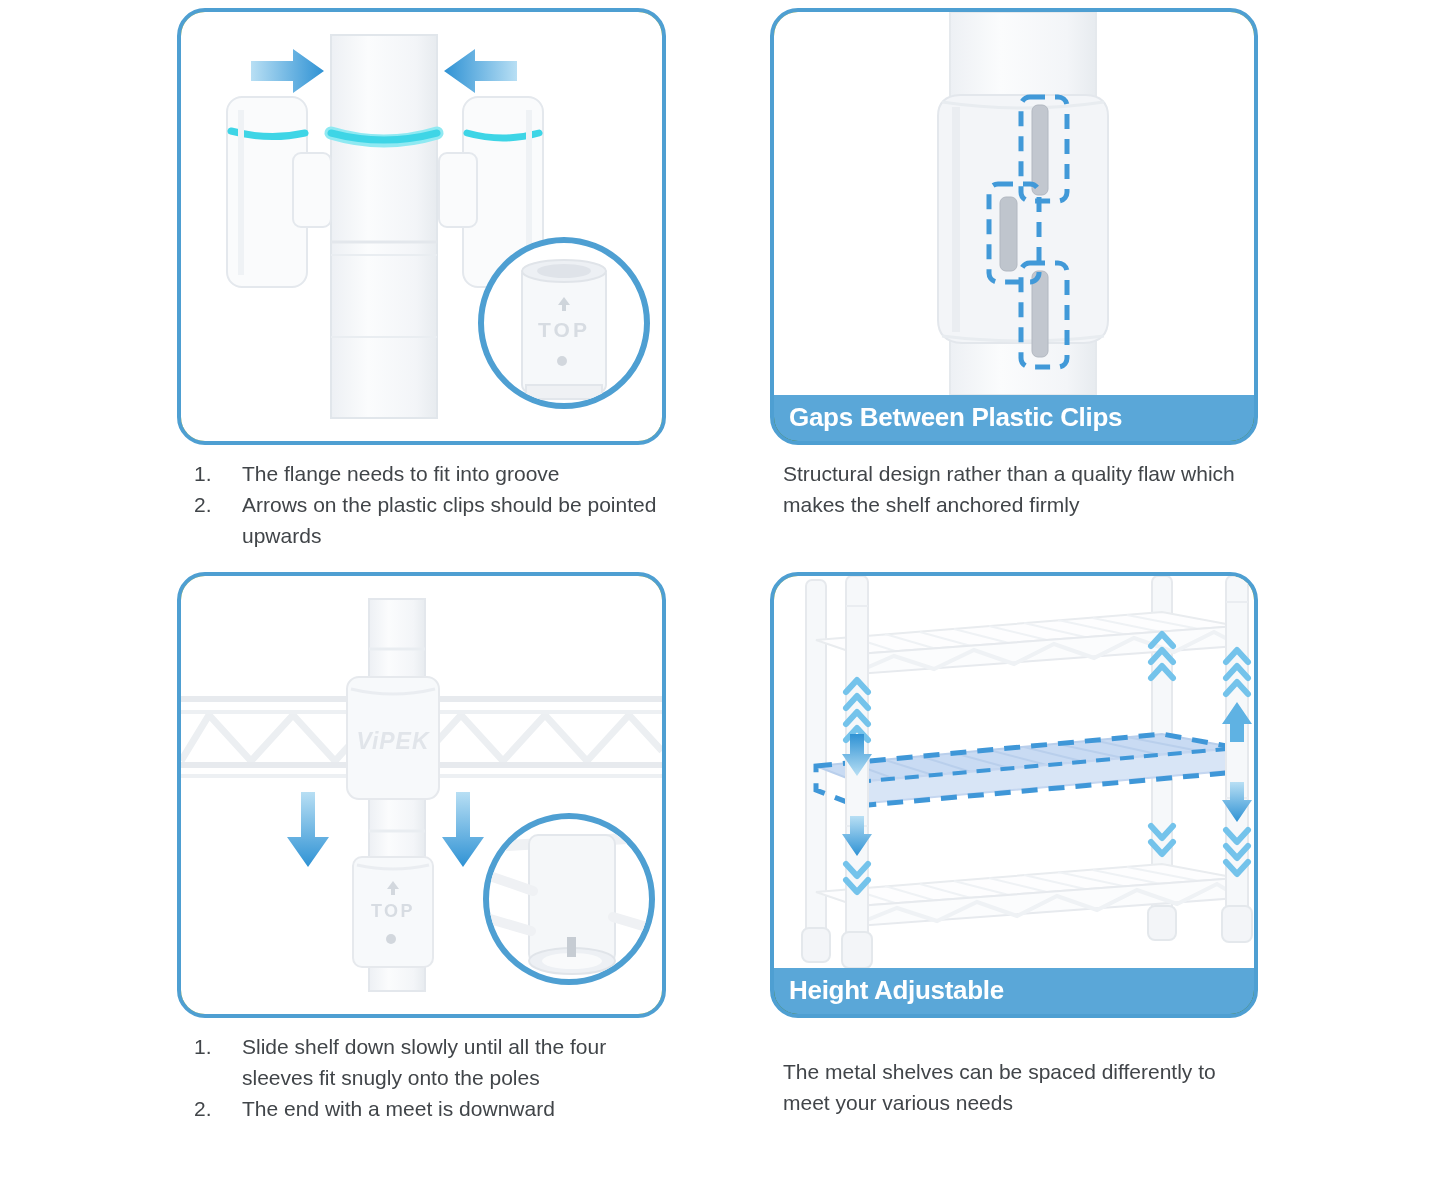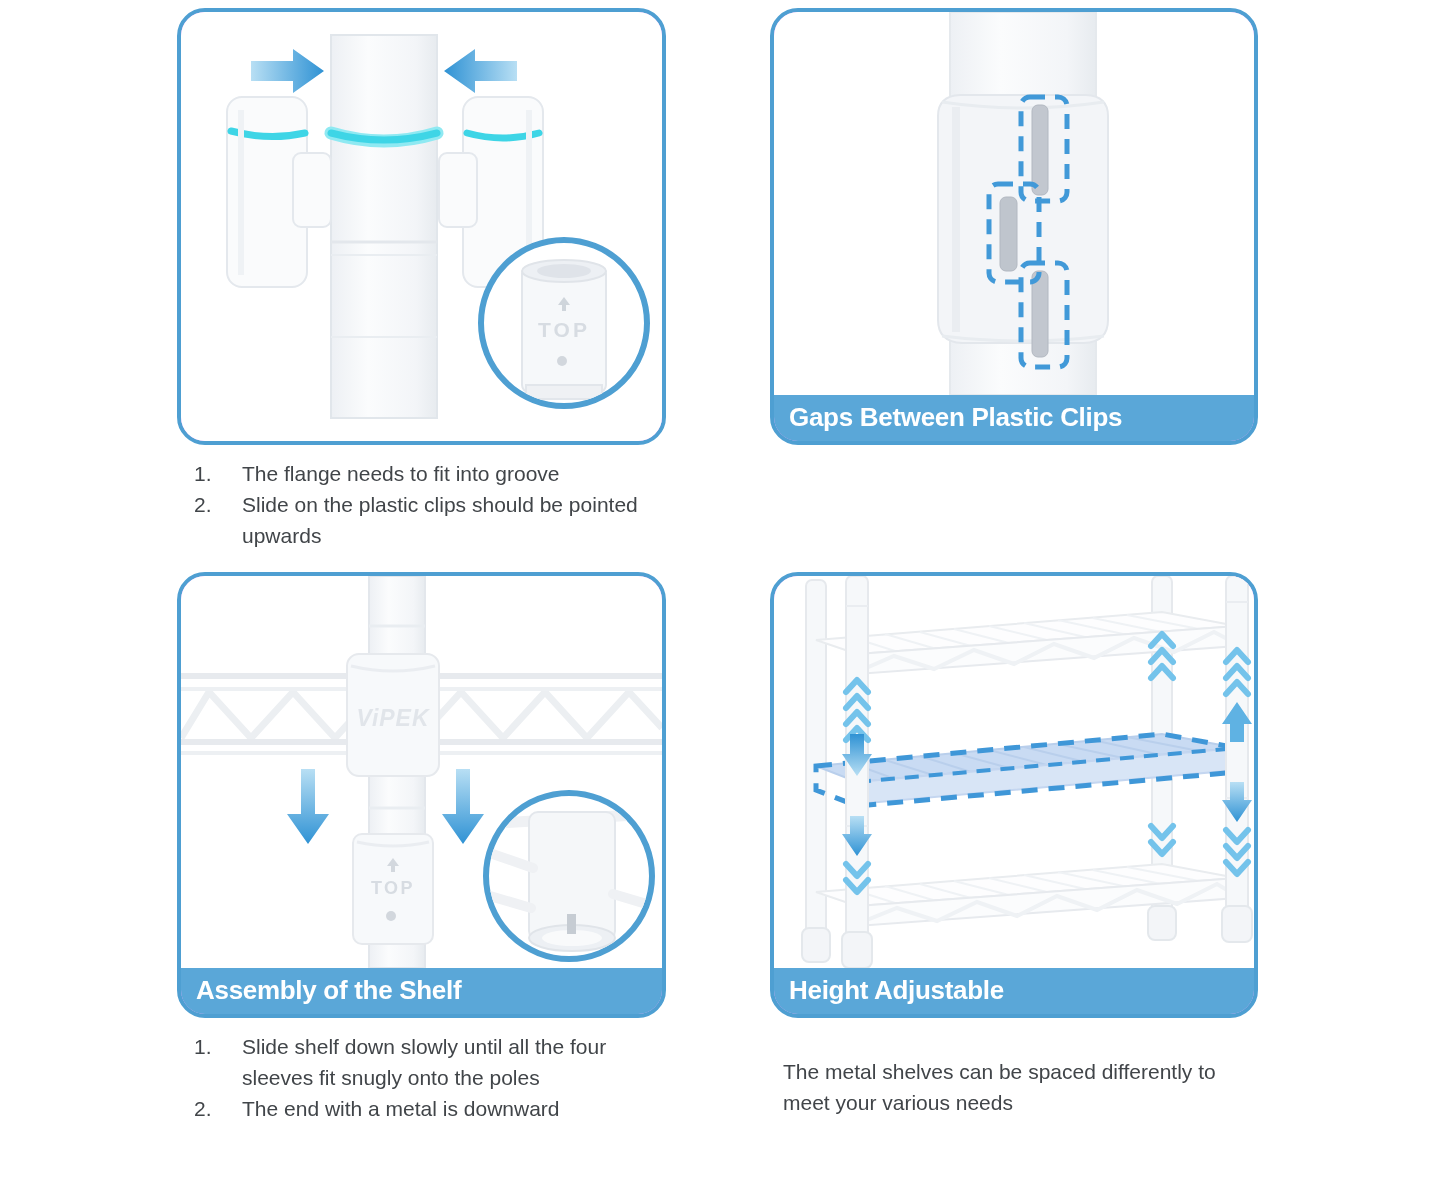--- a/index.html
+++ b/index.html
@@ -2,21 +2,21 @@
 <html><head>
 <meta charset="utf-8">
 <style>
   html,body{margin:0;padding:0;background:#ffffff;}
   .canvas{
     position:relative;width:1440px;height:1181px;background:#ffffff;
     font-family:"Liberation Sans", sans-serif;overflow:hidden;
   }
   .cell{position:absolute;}
   .panel{
-    box-sizing:border-box;background:#f0abfc;border:4px solid #4E9FD2;
+    box-sizing:border-box;background:#4d7c0f;border:4px solid #4E9FD2;
     border-radius:28px;overflow:hidden;display:flex;flex-direction:column;
   }
   .art{flex:1 1 auto;position:relative;background:#ffffff;}
   .art svg{display:block;width:100%;height:100%;}
   .caption-bar{
     flex:0 0 46px;background:#5AA7D8;display:flex;align-items:center;
     padding-left:15px;
   }
   .caption-bar span{
     color:#ffffff;font-size:26px;font-weight:700;letter-spacing:-0.3px;
@@ -100,21 +100,21 @@
         </svg>
       </div>
     </div>
     <div class="notes">
       <div class="note">
         <span class="num">1.</span>
         <span class="txt">The flange needs to fit into groove</span>
       </div>
       <div class="note">
         <span class="num">2.</span>
-        <span class="txt">Slide on the plastic clips should be pointed upwards</span>
+        <span class="txt">Arrows on the plastic clips should be pointed upwards</span>
       </div>
     </div>
   </div>
 
   <div class="cell" style="left:770px;top:8px;width:488px;">
     <div class="panel" style="width:488px;height:437px;">
       <div class="art">
         <svg viewBox="0 0 480 383">
 
           <g>
@@ -137,20 +137,23 @@
           <g fill="none" stroke="#4199D8" stroke-width="5" stroke-dasharray="15 10">
             <rect x="247" y="85" width="46" height="104" rx="9"></rect>
             <rect x="215" y="172" width="50" height="98" rx="9"></rect>
             <rect x="247" y="251" width="46" height="104" rx="9"></rect>
           </g>
         </svg>
       </div>
       <div class="caption-bar">
         <span>Gaps Between Plastic Clips</span>
       </div>
+    </div>
+    <div class="notes" style="padding-left:0;">
+      <p class="para">Structural design rather than a quality flaw which makes the shelf anchored firmly</p>
     </div>
   </div>
 
   <div class="cell" style="left:177px;top:572px;width:489px;">
     <div class="panel" style="width:489px;height:446px;">
       <div class="art">
         <svg viewBox="0 0 481 392">
           <defs>
             <linearGradient id="arrowD" x1="0" y1="0" x2="0" y2="1">
               <stop offset="0" stop-color="#B8DFF4"></stop>
@@ -200,32 +203,29 @@
               <line x1="306" y1="276" x2="352" y2="292" stroke="#EFF1F4" stroke-width="10" stroke-linecap="round"></line>
               <line x1="302" y1="318" x2="350" y2="332" stroke="#EFF1F4" stroke-width="10" stroke-linecap="round"></line>
               <line x1="432" y1="318" x2="472" y2="330" stroke="#EFF1F4" stroke-width="10" stroke-linecap="round"></line>
               <ellipse cx="391" cy="362" rx="43" ry="13" fill="#EDF0F4" stroke="#E0E4E9" stroke-width="2"></ellipse>
               <ellipse cx="391" cy="362" rx="30" ry="8" fill="#F9FAFB"></ellipse>
               <rect x="386" y="338" width="9" height="20" fill="#C6CCD3"></rect>
             </g>
           </g>
         </svg>
       </div>
-      <div class="caption-bar">
-        <span>Assembly of the Shelf</span>
-      </div>
     </div>
     <div class="notes">
       <div class="note">
         <span class="num">1.</span>
         <span class="txt">Slide shelf down slowly until all the four sleeves fit snugly onto the poles</span>
       </div>
       <div class="note">
         <span class="num">2.</span>
-        <span class="txt">The end with a metal is downward</span>
+        <span class="txt">The end with a meet is downward</span>
       </div>
     </div>
   </div>
 
   <div class="cell" style="left:770px;top:572px;width:488px;">
     <div class="panel" style="width:488px;height:446px;text-align:right;">
       <div class="art">
         <svg viewBox="0 0 480 392">
 
           <g>

